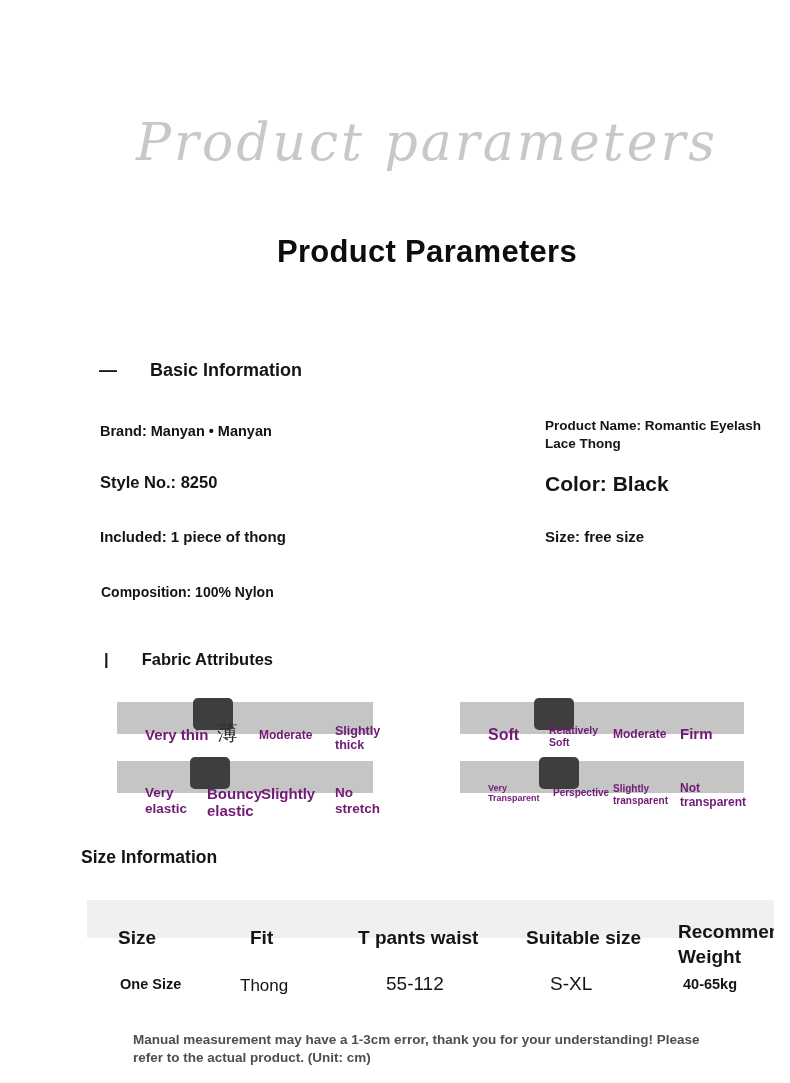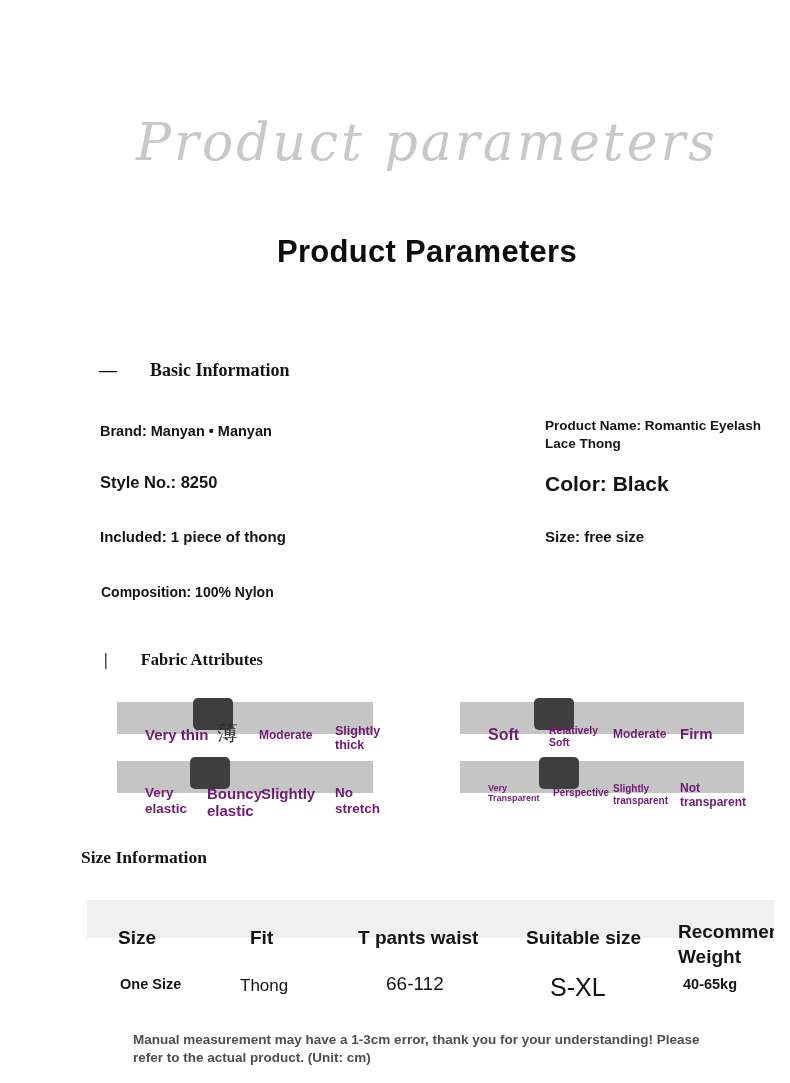--- a/index.html
+++ b/index.html
@@ -16,21 +16,21 @@
     font-style:italic; font-weight:400; font-size:52px;
     letter-spacing:3px; color:#c8c8c8; white-space:nowrap;
   }
   .main-title {
     position:absolute; top:186px; left:0; width:100%;
     text-align:center; font-size:31px; font-weight:700;
     letter-spacing:0.3px; color:#0d0d0d;
   }
   
   .section-heading {
-    position:absolute; font-weight:700; color:#141414; white-space:nowrap;font-family:Liberation Serif, serif;
+    position:absolute; font-weight:700; color:#141414; white-space:nowrap;
   }
   .h-basic { left:35px; top:312px; font-size:18px; }
   .h-fabric { left:40px; top:602px; font-size:16.5px; }
   .h-size { left:33px; top:799px; font-size:17.5px; }
   .section-heading .prefix { font-weight:700; margin-right:1px; }
   
   .info-item { position:absolute; font-weight:700; color:#141414; }
   .i-brand { left:52px; top:375px; font-size:14.5px; }
   .i-style { left:52px; top:425px; font-size:16.5px; }
   .i-included { left:52px; top:480px; font-size:15px; }
@@ -87,21 +87,21 @@
   .th0 { left:15px; top:11px; }
   .th1 { left:147px; top:11px; }
   .th2 { left:255px; top:11px; }
   .th3 { left:423px; top:11px; }
   .th4 { left:575px; top:4px; width:118px; font-size:13px; line-height:1.3; }
   .table-row { position:absolute; left:55px; top:922px; width:697px; height:36px; }
   .table-row .cell { position:absolute; color:#141414; }
   .td0 { left:17px; top:6px; font-size:14.5px; font-weight:700; }
   .td1 { left:137px; top:6px; font-size:17px; font-weight:400; }
   .td2 { left:283px; top:3px; font-size:19px; font-weight:400; color:#3c3c3c; }
-  .td3 { left:447px; top:3px; font-size:25px; font-weight:400; color:#3c3c3c; }
+  .td3 { left:447px; top:3px; font-size:19px; font-weight:400; color:#3c3c3c; }
   .td4 { left:580px; top:6px; font-size:14.5px; font-weight:700; }
   .table-note {
     position:absolute; left:85px; top:983px; width:628px;
     font-size:13.5px; font-weight:700; color:#4e4e4e; line-height:1.3;
   }
 </style>
 </head>
 <body>
 
 <div class="page">
@@ -167,20 +167,20 @@
     <span class="cell th0">Size</span>
     <span class="cell th1">Fit</span>
     <span class="cell th2">T pants waist</span>
     <span class="cell th3">Suitable size</span>
     <span class="cell th4">Recommended Weight</span>
   </div>
 
   <div class="table-row">
     <span class="cell td0">One Size</span>
     <span class="cell td1">Thong</span>
-    <span class="cell td2">66-112</span>
+    <span class="cell td2">55-112</span>
     <span class="cell td3">S-XL</span>
     <span class="cell td4">40-65kg</span>
   </div>
 
   <div class="table-note">Manual measurement may have a 1-3cm error, thank you for your understanding! Please refer to the actual product. (Unit: cm)</div>
 
 </div>
 
 </body></html>

